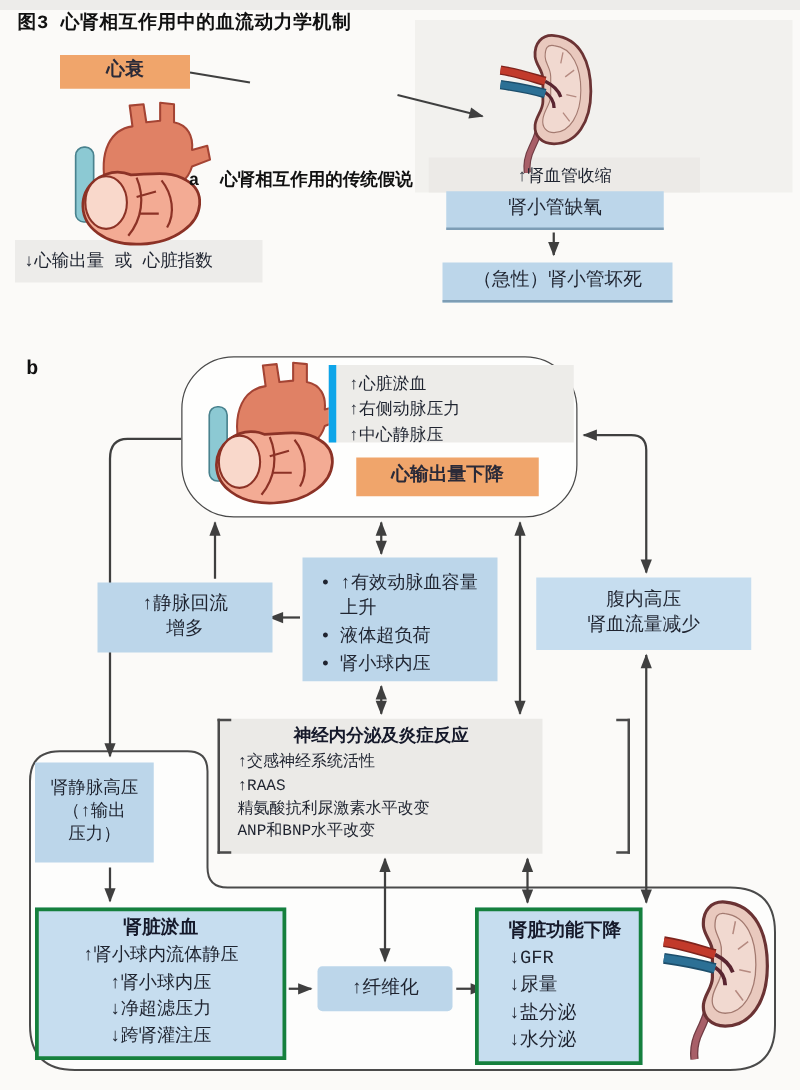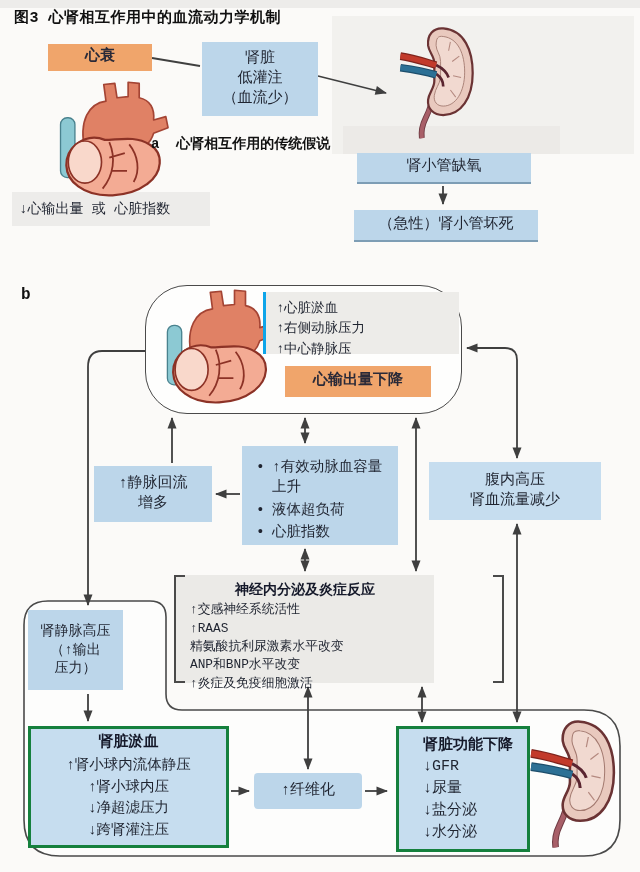--- a/index.html
+++ b/index.html
@@ -20,21 +20,21 @@
   .blue2{background:#c6ddef;}
   .orange{background:#f0a56b;font-weight:600;color:#2a2a38;}
   .underlined{border-bottom:2px solid #7d9db5;}
   .bordered{border:3px solid #15803d;}
   .panel{
     position:absolute;background:#fefefd;border:1.6px solid #4a4a4a;
     border-radius:42px;z-index:2;
   }
   .info-gray{
     position:absolute;background:#edecE9;z-index:3;box-sizing:border-box;
-    border-left:3px solid #0ea5e9;padding:7px 6px 6px 10px;
+    border-left:6px solid #0ea5e9;padding:7px 6px 6px 10px;
     font-size:13.5px;line-height:1.5;text-align:left;
   }
   .neuro{
     position:absolute;background:#ebeae7;z-index:3;box-sizing:border-box;
     padding:5px 14px 4px 16px;font-size:12.8px;line-height:1.44;text-align:left;
   }
   .neuro .nt{font-weight:bold;text-align:center;font-size:14px;margin-bottom:1px;color:#15192a;}
   .bracket{position:absolute;z-index:4;width:11px;box-sizing:border-box;}
   .bracket.l{border-left:2px solid #4a4a4a;border-top:2px solid #4a4a4a;border-bottom:2px solid #4a4a4a;}
   .bracket.r{border-right:2px solid #4a4a4a;border-top:2px solid #4a4a4a;border-bottom:2px solid #4a4a4a;}
@@ -120,40 +120,36 @@
       </symbol>
     </defs>
   </svg>
 
   <div class="label page-title" style="left:14px;top:8px;width:420px;">图3 心肾相互作用中的血流动力学机制</div>
 
   <div class="box orange" style="left:48px;top:44px;width:104px;height:27px;">
     <span>心衰</span>
   </div>
 
-  <div class="box blue" style="left:202px;top:42px;width:116px;height:74px;">
-    <div>肾脏</div>
-    <div>低灌注</div>
-    <div>（血流少）</div>
-  </div>
 
   <svg class="illu" style="left:45px;top:80px;" width="133" height="122" viewBox="0 0 120 110">
       <use href="#heart-sym"></use>
     </svg>
 
   <div class="label" style="left:151px;top:135px;width:280px;font-weight:bold;font-size:14px;color:#111;">
     <span>a</span>&nbsp;&nbsp;<span>心肾相互作用的传统假说</span>
   </div>
 
   <div class="label small-label" style="left:19px;top:200px;width:190px;font-size:14px;">↓心输出量 或 心脏指数</div>
 
   <svg class="illu" style="left:394px;top:24px;" width="86" height="116" viewBox="0 0 90 130">
       <use href="#kidney-sym"></use>
     </svg>
 
+  <div class="label small-label" style="left:343px;top:132px;width:217px;text-align:center;">↑肾血管收缩</div>
 
   <div class="box blue underlined" style="left:357px;top:153px;width:174px;height:31px;">
     <span>肾小管缺氧</span>
   </div>
 
   <div class="box blue underlined" style="left:354px;top:210px;width:184px;height:32px;">
     <span>（急性）肾小管坏死</span>
   </div>
 
   <div class="label seclabel" style="left:21px;top:286px;">b</div>
@@ -167,45 +163,44 @@
   <div class="info-gray" style="left:263px;top:292px;width:196px;height:62px;">
     <div>↑心脏淤血</div>
     <div>↑右侧动脉压力</div>
     <div>↑中心静脉压</div>
   </div>
 
   <div class="box orange" style="left:285px;top:366px;width:146px;height:31px;">
     <span>心输出量下降</span>
   </div>
 
-  <div class="box blue" style="left:94px;top:466px;width:118px;height:56px;">
+  <div class="box blue" style="left:78px;top:466px;width:140px;height:56px;">
     <div>↑静脉回流</div>
     <div>增多</div>
   </div>
 
   <div class="box blue" style="left:242px;top:446px;width:156px;height:99px;justify-content:flex-start;">
     <ul class="bullets">
       <li>↑有效动脉血容量上升</li>
       <li>液体超负荷</li>
-      <li>心脏指数</li>
+      <li>肾小球内压</li>
     </ul>
   </div>
 
   <div class="box blue2" style="left:429px;top:462px;width:172px;height:58px;">
     <div>腹内高压</div>
     <div>肾血流量减少</div>
   </div>
 
   <div class="neuro" style="left:174px;top:575px;width:260px;height:108px;">
     <div class="nt">神经内分泌及炎症反应</div>
     <div>↑交感神经系统活性</div>
     <div>↑RAAS</div>
     <div>精氨酸抗利尿激素水平改变</div>
     <div>ANP和BNP水平改变</div>
-    <div>↑炎症及免疫细胞激活</div>
   </div>
   <div class="bracket l" style="left:174px;top:575px;height:108px;"></div>
   <div class="bracket r" style="left:493px;top:575px;height:108px;"></div>
 
   <div class="box blue" style="left:28px;top:610px;width:95px;height:80px;font-size:14px;">
     <div>肾静脉高压</div>
     <div>（↑输出</div>
     <div>压力）</div>
   </div>
 
@@ -214,21 +209,21 @@
     <div>↑肾小球内流体静压</div>
     <div>↑肾小球内压</div>
     <div>↓净超滤压力</div>
     <div>↓跨肾灌注压</div>
   </div>
 
   <div class="box blue" style="left:254px;top:773px;width:108px;height:36px;border-radius:4px;">
     <span>↑纤维化</span>
   </div>
 
-  <div class="box blue2 bordered leftalign" style="left:396px;top:726px;width:134px;height:126px;line-height:1.45;padding-left:24px;">
+  <div class="box blue2 bordered leftalign" style="left:380px;top:726px;width:134px;height:126px;line-height:1.45;padding-left:24px;">
     <div class="btitle">肾脏功能下降</div>
     <div>↓GFR</div>
     <div>↓尿量</div>
     <div>↓盐分泌</div>
     <div>↓水分泌</div>
   </div>
 
   <svg class="illu" style="left:527px;top:714px;" width="92" height="138" viewBox="0 0 90 130">
       <use href="#kidney-sym"></use>
     </svg>

